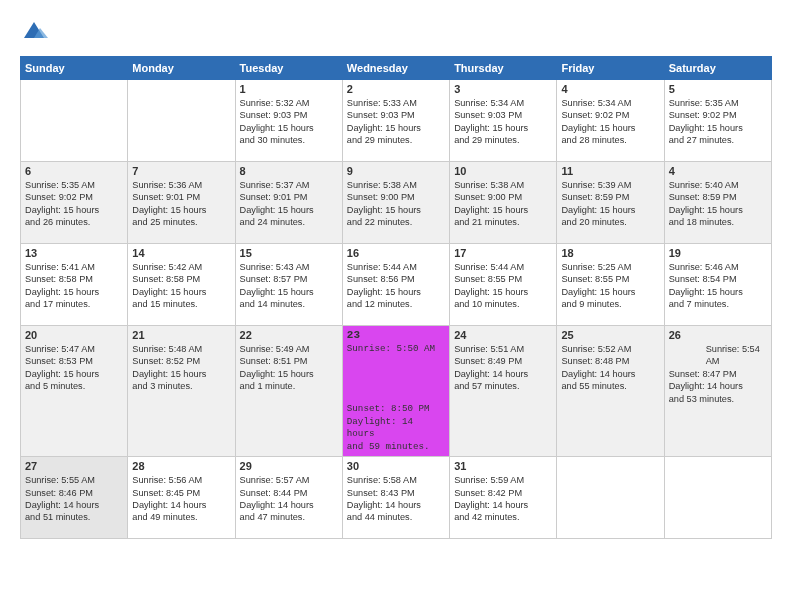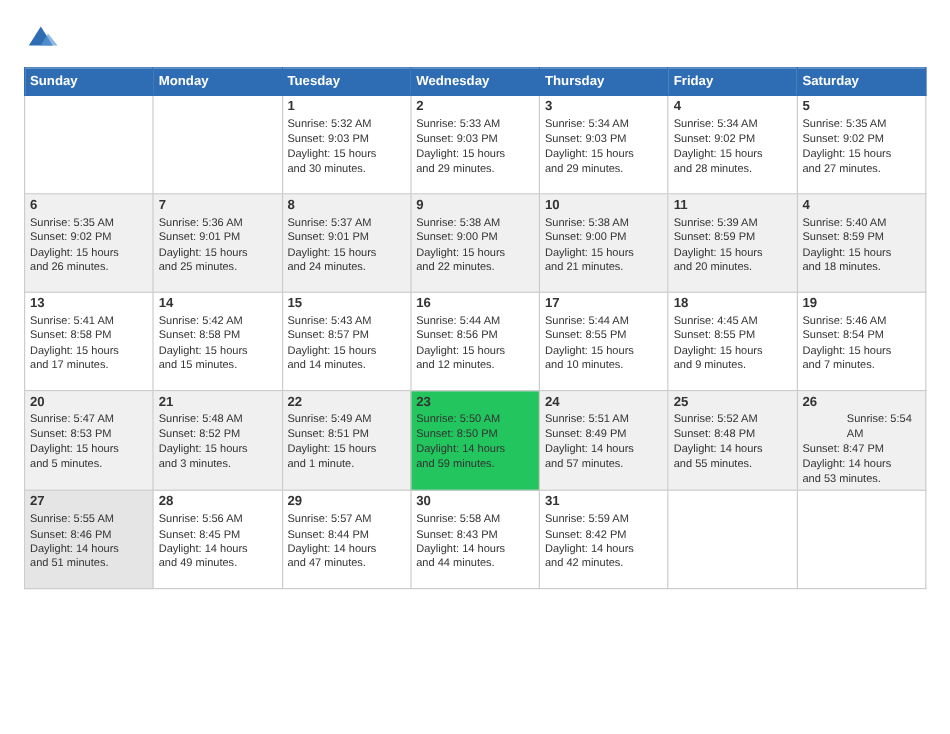--- a/index.html
+++ b/index.html
@@ -254,21 +254,21 @@
           </td>
           <td style="background: rgb(255, 255, 255);">
             <span class="day-num">17</span>
             <div style="font-size: 9.2px; line-height: 1.35; color: rgb(51, 51, 51);">Sunrise: 5:44 AM</div>
             <div style="font-size: 9.2px; line-height: 1.35; color: rgb(51, 51, 51);">Sunset: 8:55 PM</div>
             <div style="font-size: 9.2px; line-height: 1.35; color: rgb(51, 51, 51);">Daylight: 15 hours</div>
             <div style="font-size: 9.2px; line-height: 1.35; color: rgb(51, 51, 51);">and 10 minutes.</div>
           </td>
           <td style="background: rgb(255, 255, 255);">
             <span class="day-num">18</span>
-            <div style="font-size: 9.2px; line-height: 1.35; color: rgb(51, 51, 51);">Sunrise: 4:45 AM</div>
+            <div style="font-size: 9.2px; line-height: 1.35; color: rgb(51, 51, 51);">Sunrise: 5:25 AM</div>
             <div style="font-size: 9.2px; line-height: 1.35; color: rgb(51, 51, 51);">Sunset: 8:55 PM</div>
             <div style="font-size: 9.2px; line-height: 1.35; color: rgb(51, 51, 51);">Daylight: 15 hours</div>
             <div style="font-size: 9.2px; line-height: 1.35; color: rgb(51, 51, 51);">and 9 minutes.</div>
           </td>
           <td style="background: rgb(255, 255, 255);">
             <span class="day-num">19</span>
             <div style="font-size: 9.2px; line-height: 1.35; color: rgb(51, 51, 51);">Sunrise: 5:46 AM</div>
             <div style="font-size: 9.2px; line-height: 1.35; color: rgb(51, 51, 51);">Sunset: 8:54 PM</div>
             <div style="font-size: 9.2px; line-height: 1.35; color: rgb(51, 51, 51);">Daylight: 15 hours</div>
             <div style="font-size: 9.2px; line-height: 1.35; color: rgb(51, 51, 51);">and 7 minutes.</div>
@@ -289,24 +289,24 @@
             <div style="font-size: 9.2px; line-height: 1.35; color: rgb(51, 51, 51);">Daylight: 15 hours</div>
             <div style="font-size: 9.2px; line-height: 1.35; color: rgb(51, 51, 51);">and 3 minutes.</div>
           </td>
           <td style="background: rgb(240, 240, 240);">
             <span class="day-num">22</span>
             <div style="font-size: 9.2px; line-height: 1.35; color: rgb(51, 51, 51);">Sunrise: 5:49 AM</div>
             <div style="font-size: 9.2px; line-height: 1.35; color: rgb(51, 51, 51);">Sunset: 8:51 PM</div>
             <div style="font-size: 9.2px; line-height: 1.35; color: rgb(51, 51, 51);">Daylight: 15 hours</div>
             <div style="font-size: 9.2px; line-height: 1.35; color: rgb(51, 51, 51);">and 1 minute.</div>
           </td>
-          <td style="background: #22c55e;">
+          <td style="background: #d946ef; font-family: Liberation Mono, monospace;">
             <span class="day-num">23</span>
             <div style="font-size: 9.2px; line-height: 1.35; color: rgb(51, 51, 51);">Sunrise: 5:50 AM</div>
-            <div style="font-size: 9.2px; line-height: 1.35; color: rgb(51, 51, 51);">Sunset: 8:50 PM</div>
+            <div style="font-size: 9.2px; line-height: 1.35; color: rgb(51, 51, 51); margin-top: 48px;">Sunset: 8:50 PM</div>
             <div style="font-size: 9.2px; line-height: 1.35; color: rgb(51, 51, 51);">Daylight: 14 hours</div>
             <div style="font-size: 9.2px; line-height: 1.35; color: rgb(51, 51, 51);">and 59 minutes.</div>
           </td>
           <td style="background: rgb(240, 240, 240);">
             <span class="day-num">24</span>
             <div style="font-size: 9.2px; line-height: 1.35; color: rgb(51, 51, 51);">Sunrise: 5:51 AM</div>
             <div style="font-size: 9.2px; line-height: 1.35; color: rgb(51, 51, 51);">Sunset: 8:49 PM</div>
             <div style="font-size: 9.2px; line-height: 1.35; color: rgb(51, 51, 51);">Daylight: 14 hours</div>
             <div style="font-size: 9.2px; line-height: 1.35; color: rgb(51, 51, 51);">and 57 minutes.</div>
           </td>

